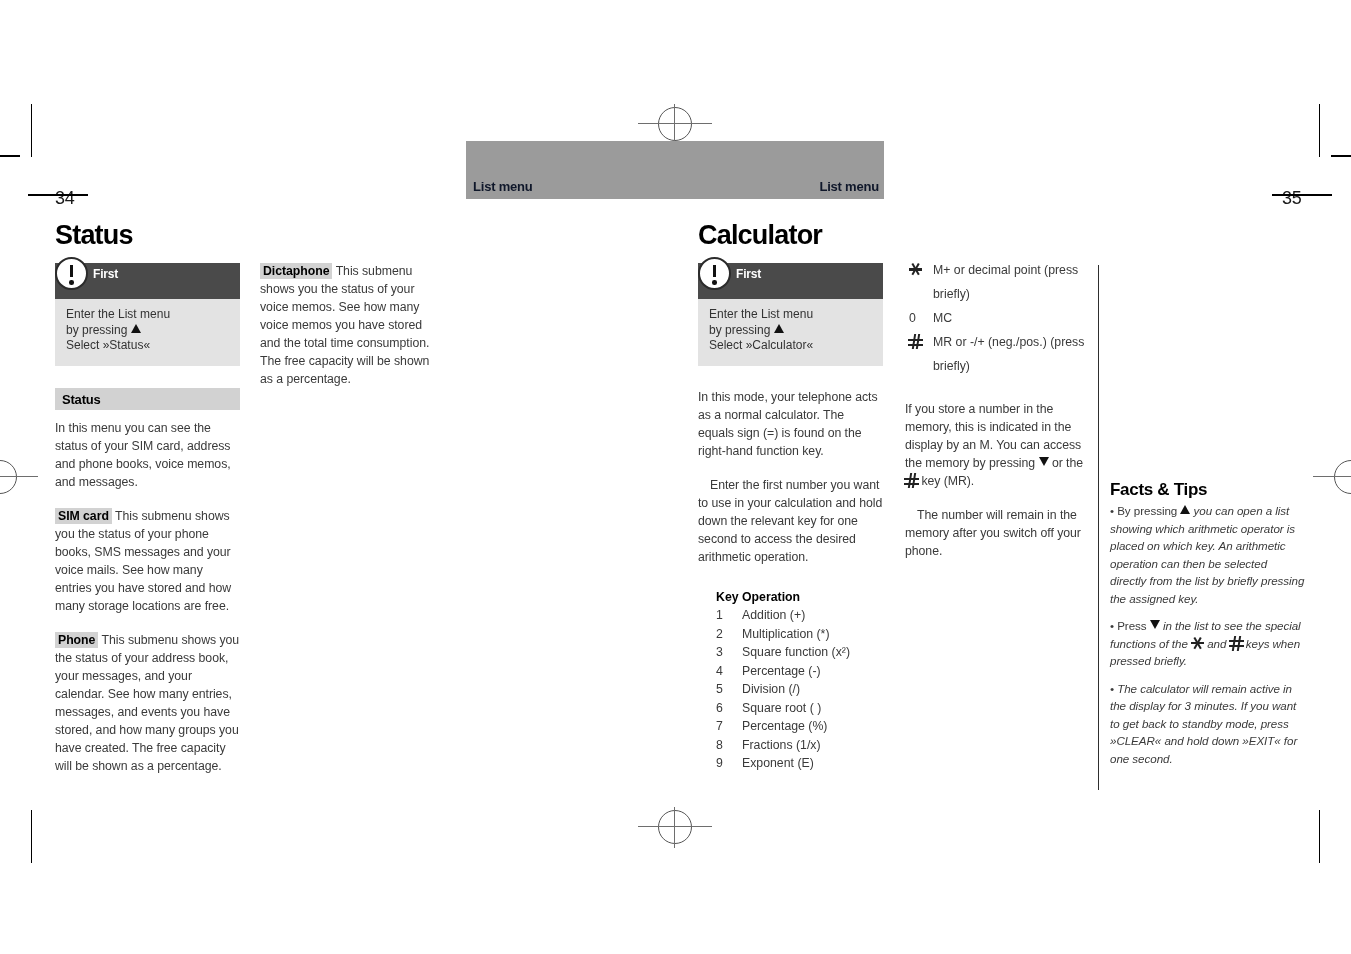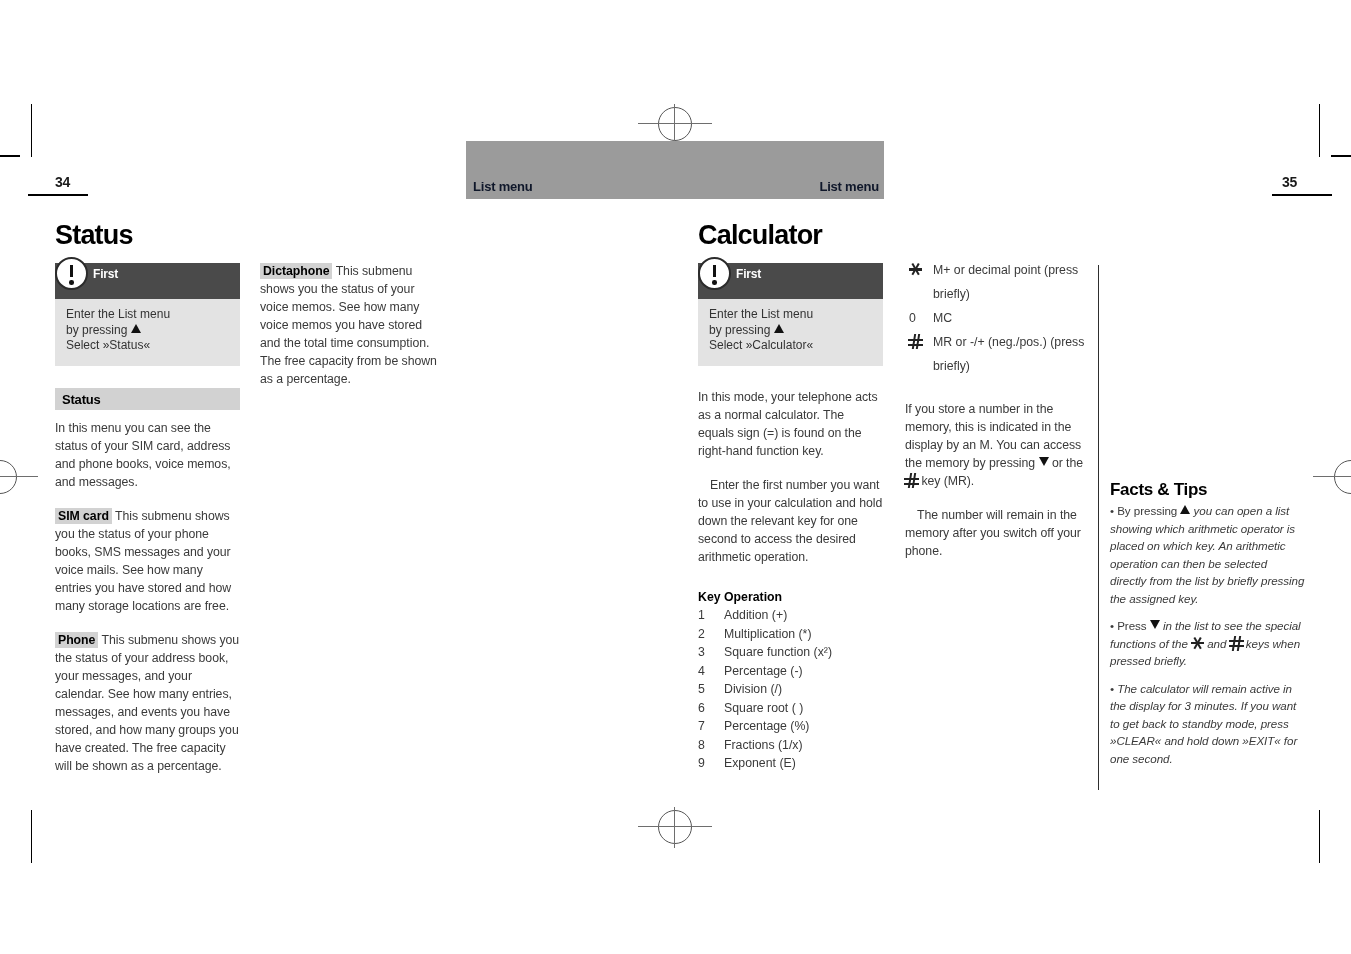--- a/index.html
+++ b/index.html
@@ -32,23 +32,24 @@
   }
   .reg-v {
     position: absolute;
     width: 1px;
     background: #6e6e6e;
   }
 
   
   .page-num {
     position: absolute;
-    font-size: 14px;
-    font-weight: bold;
+    font-size: 18px;
+    font-weight: normal;
     letter-spacing: -0.3px;
+    margin-top: 14px;
   }
   .page-rule {
     position: absolute;
     height: 2px;
     background: #000;
   }
 
   
   .header-band {
     position: absolute;
@@ -188,21 +189,21 @@
     line-height: 18.5px;
     color: #3a3a3a;
   }
   .key-table .kt-row {
     display: flex;
   }
   .key-table .kt-head {
     font-weight: bold;
     color: #000;
   }
-  .kt-key { width: 26px; flex: 0 0 26px; }
+  .kt-key { width: 26px; flex: 0 0 26px; margin-left: 18px; }
   .kt-op  { flex: 1 1 auto; }
 
   
   .sym-list {
     font-size: 12.3px;
     line-height: 24px;
     color: #3a3a3a;
   }
   .sym-row { display: flex; margin-bottom: 0px; }
   .sym-key {
@@ -350,21 +351,21 @@
 
   <p class="body">In this menu you can see the status of your SIM card, address and phone books, voice memos, and messages.</p>
 
   <p class="body"><span class="term">SIM card</span> <span>This submenu shows you the status of your phone books, SMS messages and your voice mails. See how many entries you have stored and how many storage locations are free.</span></p>
 
   <p class="body"><span class="term">Phone</span> <span>This submenu shows you the status of your address book, your messages, and your calendar. See how many entries, messages, and events you have stored, and how many groups you have created. The free capacity will be shown as a percentage.</span></p>
 
 </div>
 
 <div class="col col-2">
-  <p class="body"><span class="term">Dictaphone</span> <span>This submenu shows you the status of your voice memos. See how many voice memos you have stored and the total time consumption. The free capacity from be shown as a percentage.</span></p>
+  <p class="body"><span class="term">Dictaphone</span> <span>This submenu shows you the status of your voice memos. See how many voice memos you have stored and the total time consumption. The free capacity will be shown as a percentage.</span></p>
 </div>
 
 <div class="col col-3">
 
   <h1 class="chapter-title">Calculator</h1>
 
   <div class="first-box">
     <div class="first-box-head">
       <span class="excl-badge">
         <i class="bar"></i>

